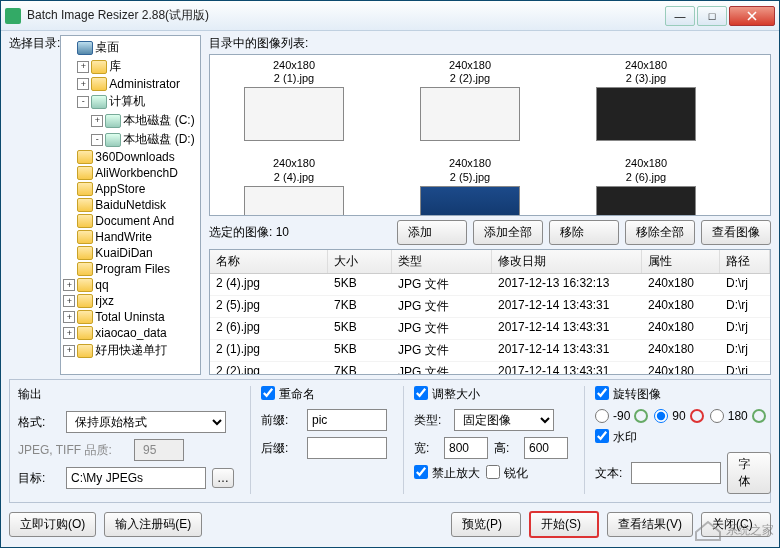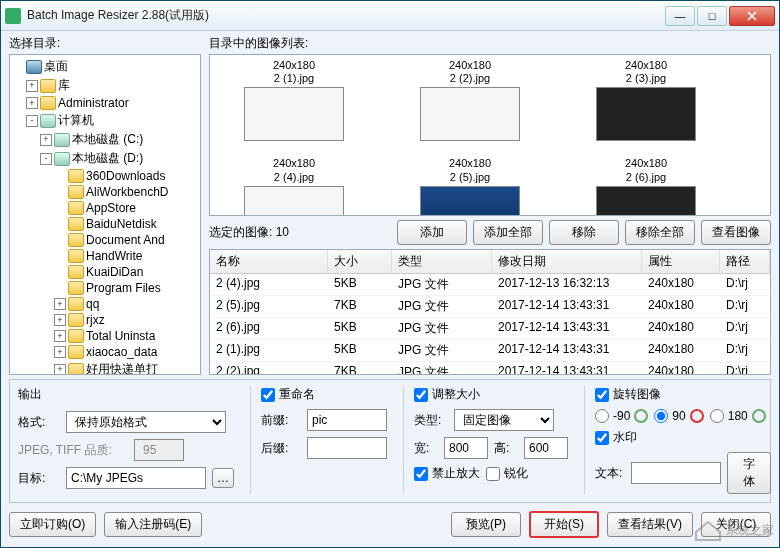--- a/index.html
+++ b/index.html
@@ -7,64 +7,64 @@
 .window { width: 780px; height: 548px; border: 1px solid #0c4a6e; background: #eef3fa; display: flex; flex-direction: column; }
 .titlebar { height: 30px; background: linear-gradient(#fdfefe, #e3edf7); border-bottom: 1px solid #c0d0e0; display: flex; align-items: center; padding: 0 4px; }
 .title-icon { width: 16px; height: 16px; background: #3a6; border-radius: 2px; margin-right: 6px; }
 .title-text { flex: 1; color: #222; }
 .win-btns { display: flex; gap: 2px; }
 .win-btn { width: 30px; height: 20px; border: 1px solid #9cb; background: linear-gradient(#f8fbfd,#dce8f3); border-radius: 2px; display: flex; align-items: center; justify-content: center; font-size: 11px; cursor: pointer; }
 .win-btn.close { background: linear-gradient(#e98,#d53b2b); color: #fff; border-color: #a33; width: 46px; }
 .win-btn.close svg { width: 10px; height: 10px; }
 .content { flex: 1; display: flex; flex-direction: column; padding: 4px 8px 6px; gap: 4px; }
 .row1 { display: flex; gap: 8px; height: 340px; }
-.col-left { width: 212px; display: flex; flex-direction: column; }
+.col-left { width: 212px; display: flex; flex-direction: row; }
 .sect-label { font-size: 12px; margin-bottom: 2px; color: #000; }
 .tree { flex: 1; background: #fff; border: 1px solid #9ab; overflow: auto; padding: 2px; }
 .tree-item { white-space: nowrap; padding: 1px 0; display: flex; align-items: center; gap: 2px; cursor: pointer; }
 .tree-item .exp { width: 12px; height: 12px; border: 1px solid #888; background: #fff; display: inline-flex; align-items: center; justify-content: center; font-size: 9px; line-height: 1; color: #333; }
 .tree-item .exp.none { border: none; background: transparent; }
 .tree-item .ic { width: 16px; height: 14px; display: inline-block; }
 .ic-folder { background: linear-gradient(#ffe9a8,#f7c94b); border: 1px solid #c9a227; border-radius: 2px; }
 .ic-drive { background: linear-gradient(#dfe,#9cb); border: 1px solid #7a9; border-radius: 2px; }
 .ic-desk { background: linear-gradient(#bde,#58a); border: 1px solid #369; border-radius: 2px; }
 .tree .lvl0 { margin-left: 0; }
 .tree .lvl1 { margin-left: 14px; }
 .tree .lvl2 { margin-left: 28px; }
-.tree .lvl3 { margin-left: 42px; }
+.tree .lvl3 { }
 .col-right { flex: 1; display: flex; flex-direction: column; }
 .thumbs-wrap { border: 1px solid #9ab; background: #fff; height: 162px; overflow: hidden; padding: 4px; }
 .thumbs { display: flex; gap: 16px; flex-wrap: wrap; }
 .thumb { width: 160px; display: flex; flex-direction: column; align-items: center; }
 .thumb .cap { font-size: 11px; text-align: center; line-height: 1.2; margin-bottom: 2px; }
 .thumb .img { width: 100px; height: 54px; border: 1px solid #888; background: #f5f5f5; }
 .thumb .img.dark { background: #222; }
 .thumb .img.blue { background: linear-gradient(#1c4a8a,#0a2c5a); }
 .toolbar { display: flex; align-items: center; gap: 6px; margin: 4px 0; }
 .toolbar .lbl { flex: 0 0 auto; }
-.btn { background: linear-gradient(#fdfdfd,#e5e5e5); border: 1px solid #8a8a8a; border-radius: 3px; padding: 3px 10px; cursor: pointer; min-width: 70px; text-align: center; }
+.btn { background: linear-gradient(#fdfdfd,#e5e5e5); border: 1px solid #8a8a8a; border-radius: 3px; padding: 3px 10px; cursor: pointer; min-width: 70px; }
 .listview { flex: 1; border: 1px solid #9ab; background: #fff; display: flex; flex-direction: column; overflow: hidden; }
 .lv-head { display: flex; background: linear-gradient(#f9f9f9,#ececec); border-bottom: 1px solid #ccc; }
 .lv-head .col { padding: 3px 6px; border-right: 1px solid #ddd; }
 .lv-body { flex: 1; overflow: auto; }
 .lv-row { display: flex; border-bottom: 1px solid #f3f3f3; }
 .lv-row .col { padding: 2px 6px; overflow: hidden; white-space: nowrap; }
 .c-name { width: 118px; }
 .c-size { width: 64px; }
 .c-type { width: 100px; }
 .c-date { width: 150px; }
 .c-attr { width: 78px; }
 .c-path { width: 50px; }
 .row2 { border: 1px solid #b8c4d4; background: #eef3fa; padding: 6px 8px 8px; display: flex; gap: 16px; }
 .out-col { display: flex; flex-direction: column; gap: 6px; }
 .out-col .frow { display: flex; align-items: center; gap: 6px; }
 .out-col label { width: 42px; }
 select, input[type=text] { background: #fff; border: 1px solid #888; padding: 2px 4px; height: 22px; }
 input[disabled] { background: #eee; color: #888; }
-.chk { display: flex; align-items: center; gap: 4px; }
+.chk { display: flex; gap: 4px; }
 .chk input { width: 14px; height: 14px; }
 .group { border-left: 1px solid #c8d0dc; padding-left: 10px; display: flex; flex-direction: column; gap: 6px; }
 .group .grow { display: flex; align-items: center; gap: 6px; }
 .row3 { display: flex; gap: 8px; padding-top: 4px; align-items: center; }
 .row3 .spacer { flex: 1; }
 .btn.primary { border: 2px solid #d33; }
 .watermark { position: absolute; right: 6px; bottom: 6px; opacity: 0.6; pointer-events: none; display: flex; align-items: center; gap: 4px; color: #666; font-size: 14px; }
 .radio-ic { width: 14px; height: 14px; border-radius: 50%; border: 2px solid #6a6; display: inline-block; position: relative; }
 .radio-ic.r { border-color: #d33; }
 </style>

